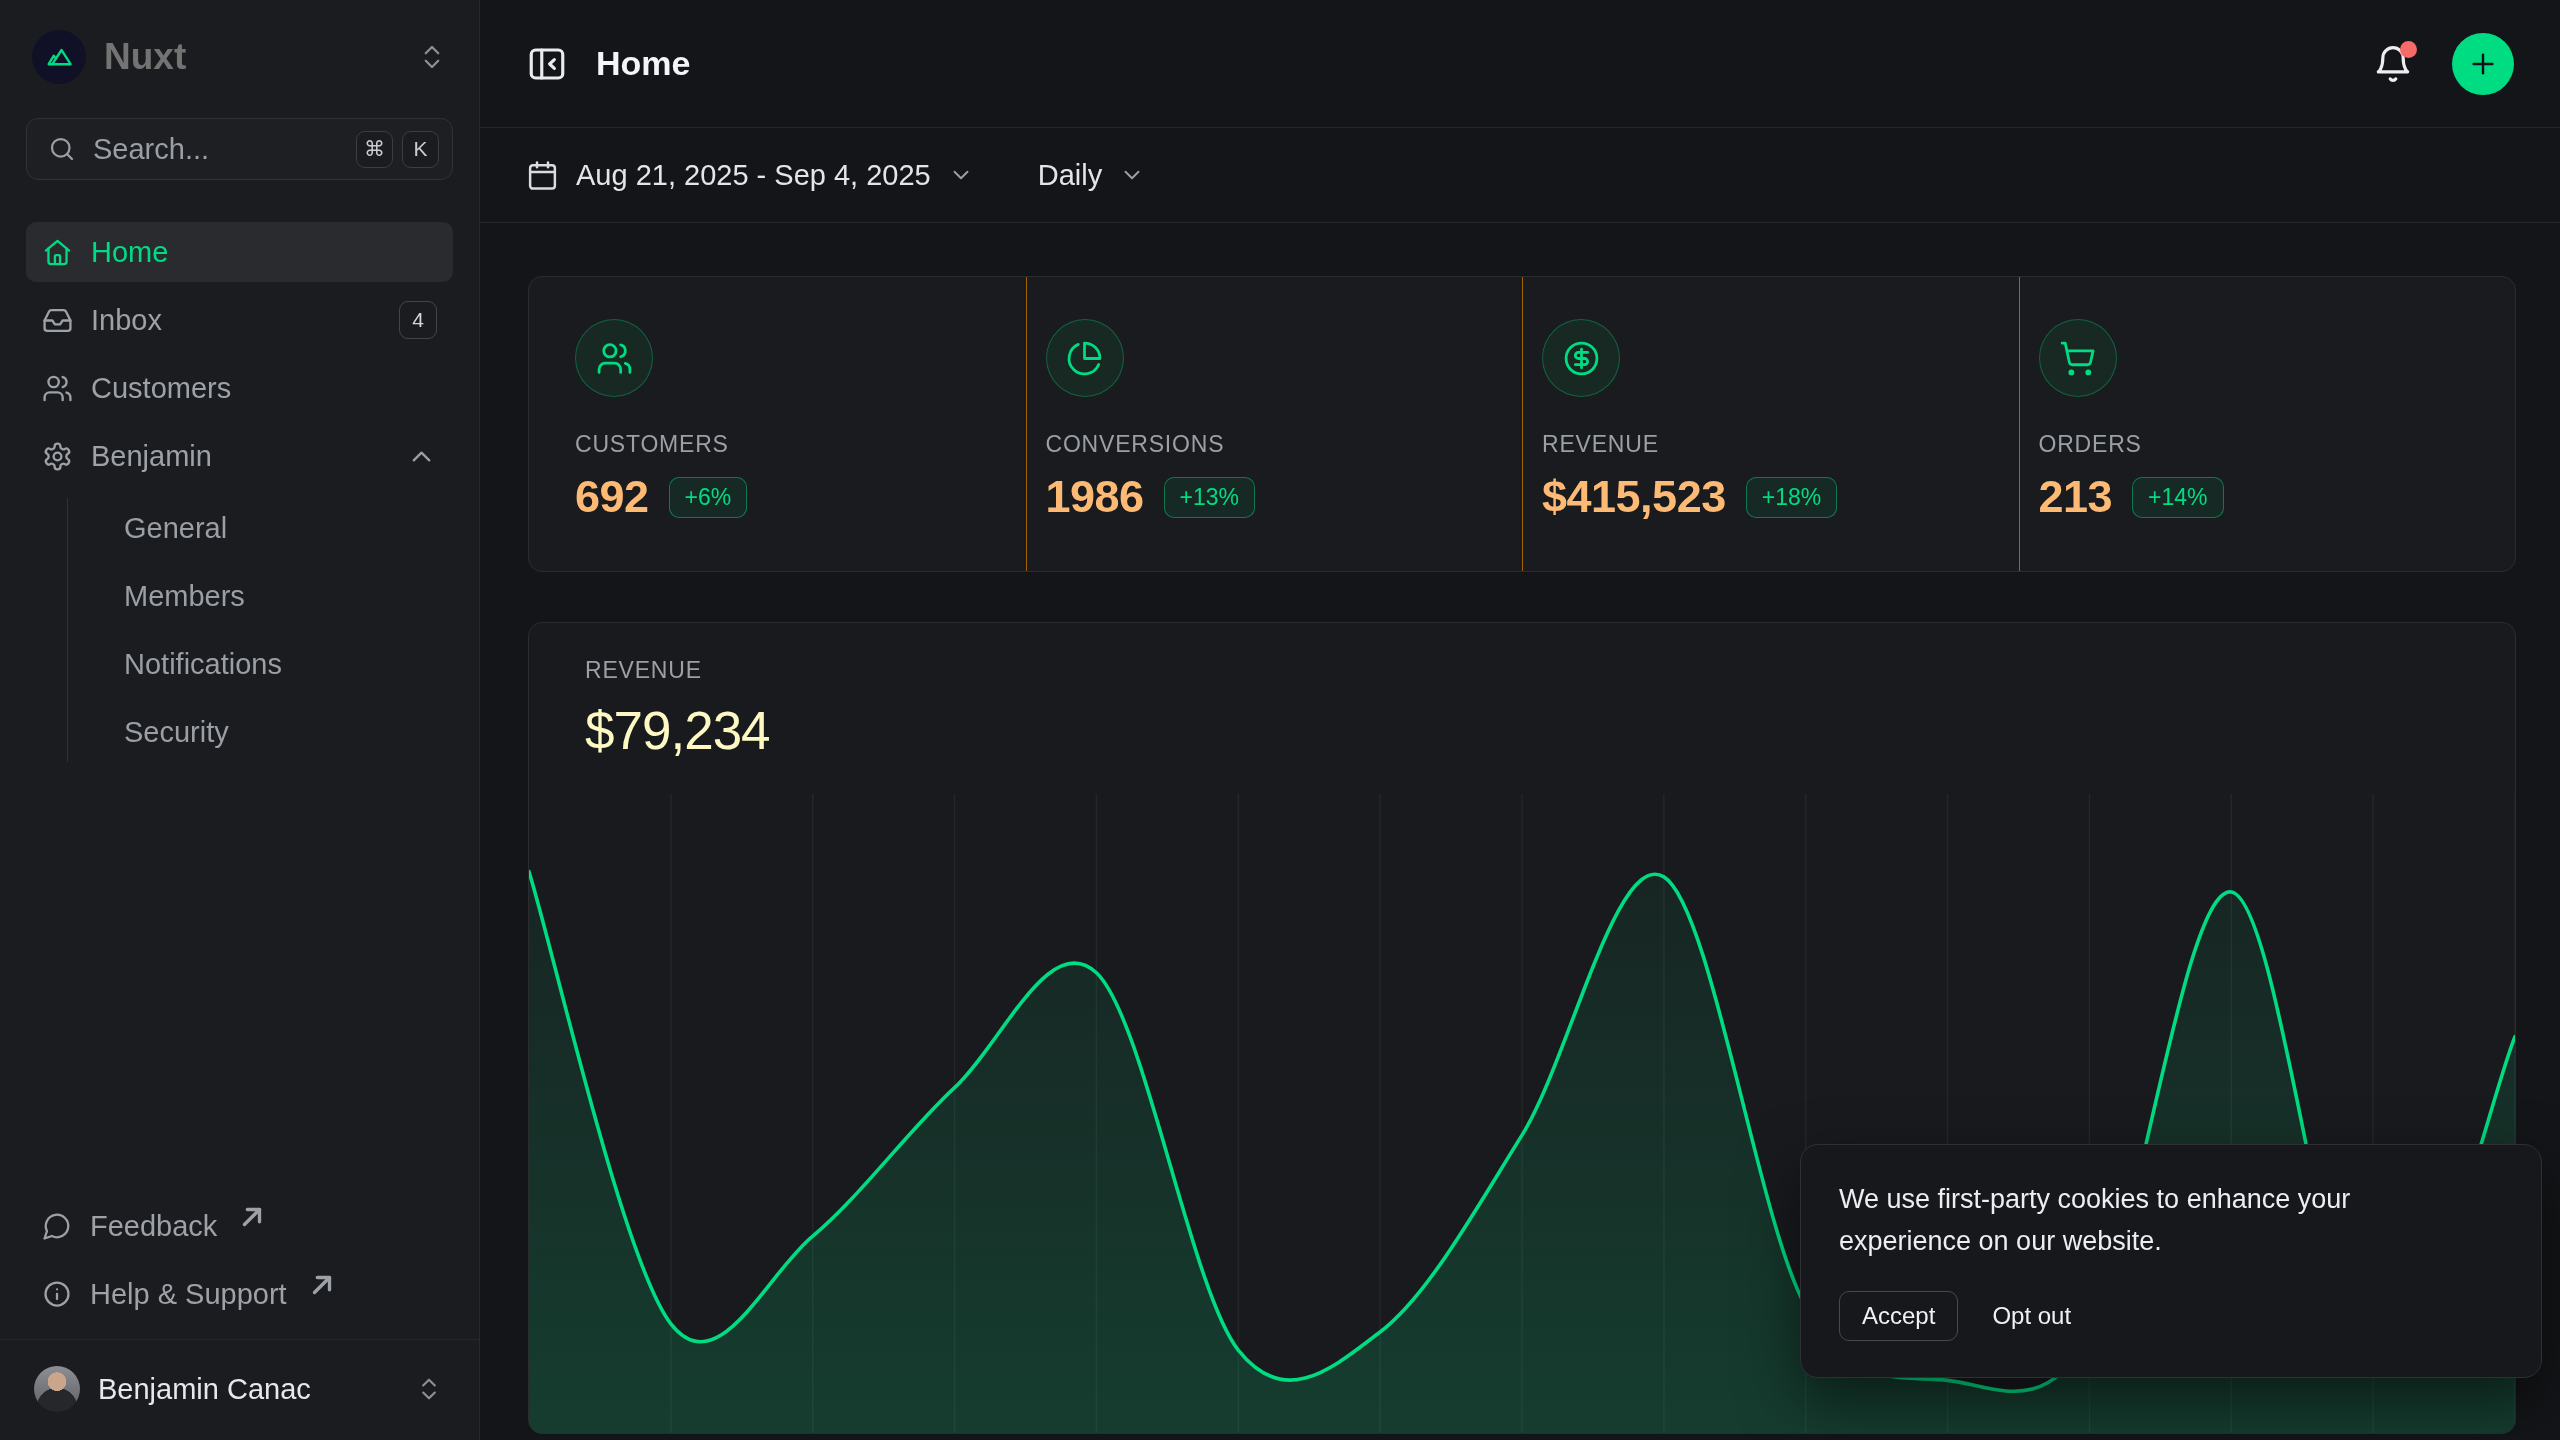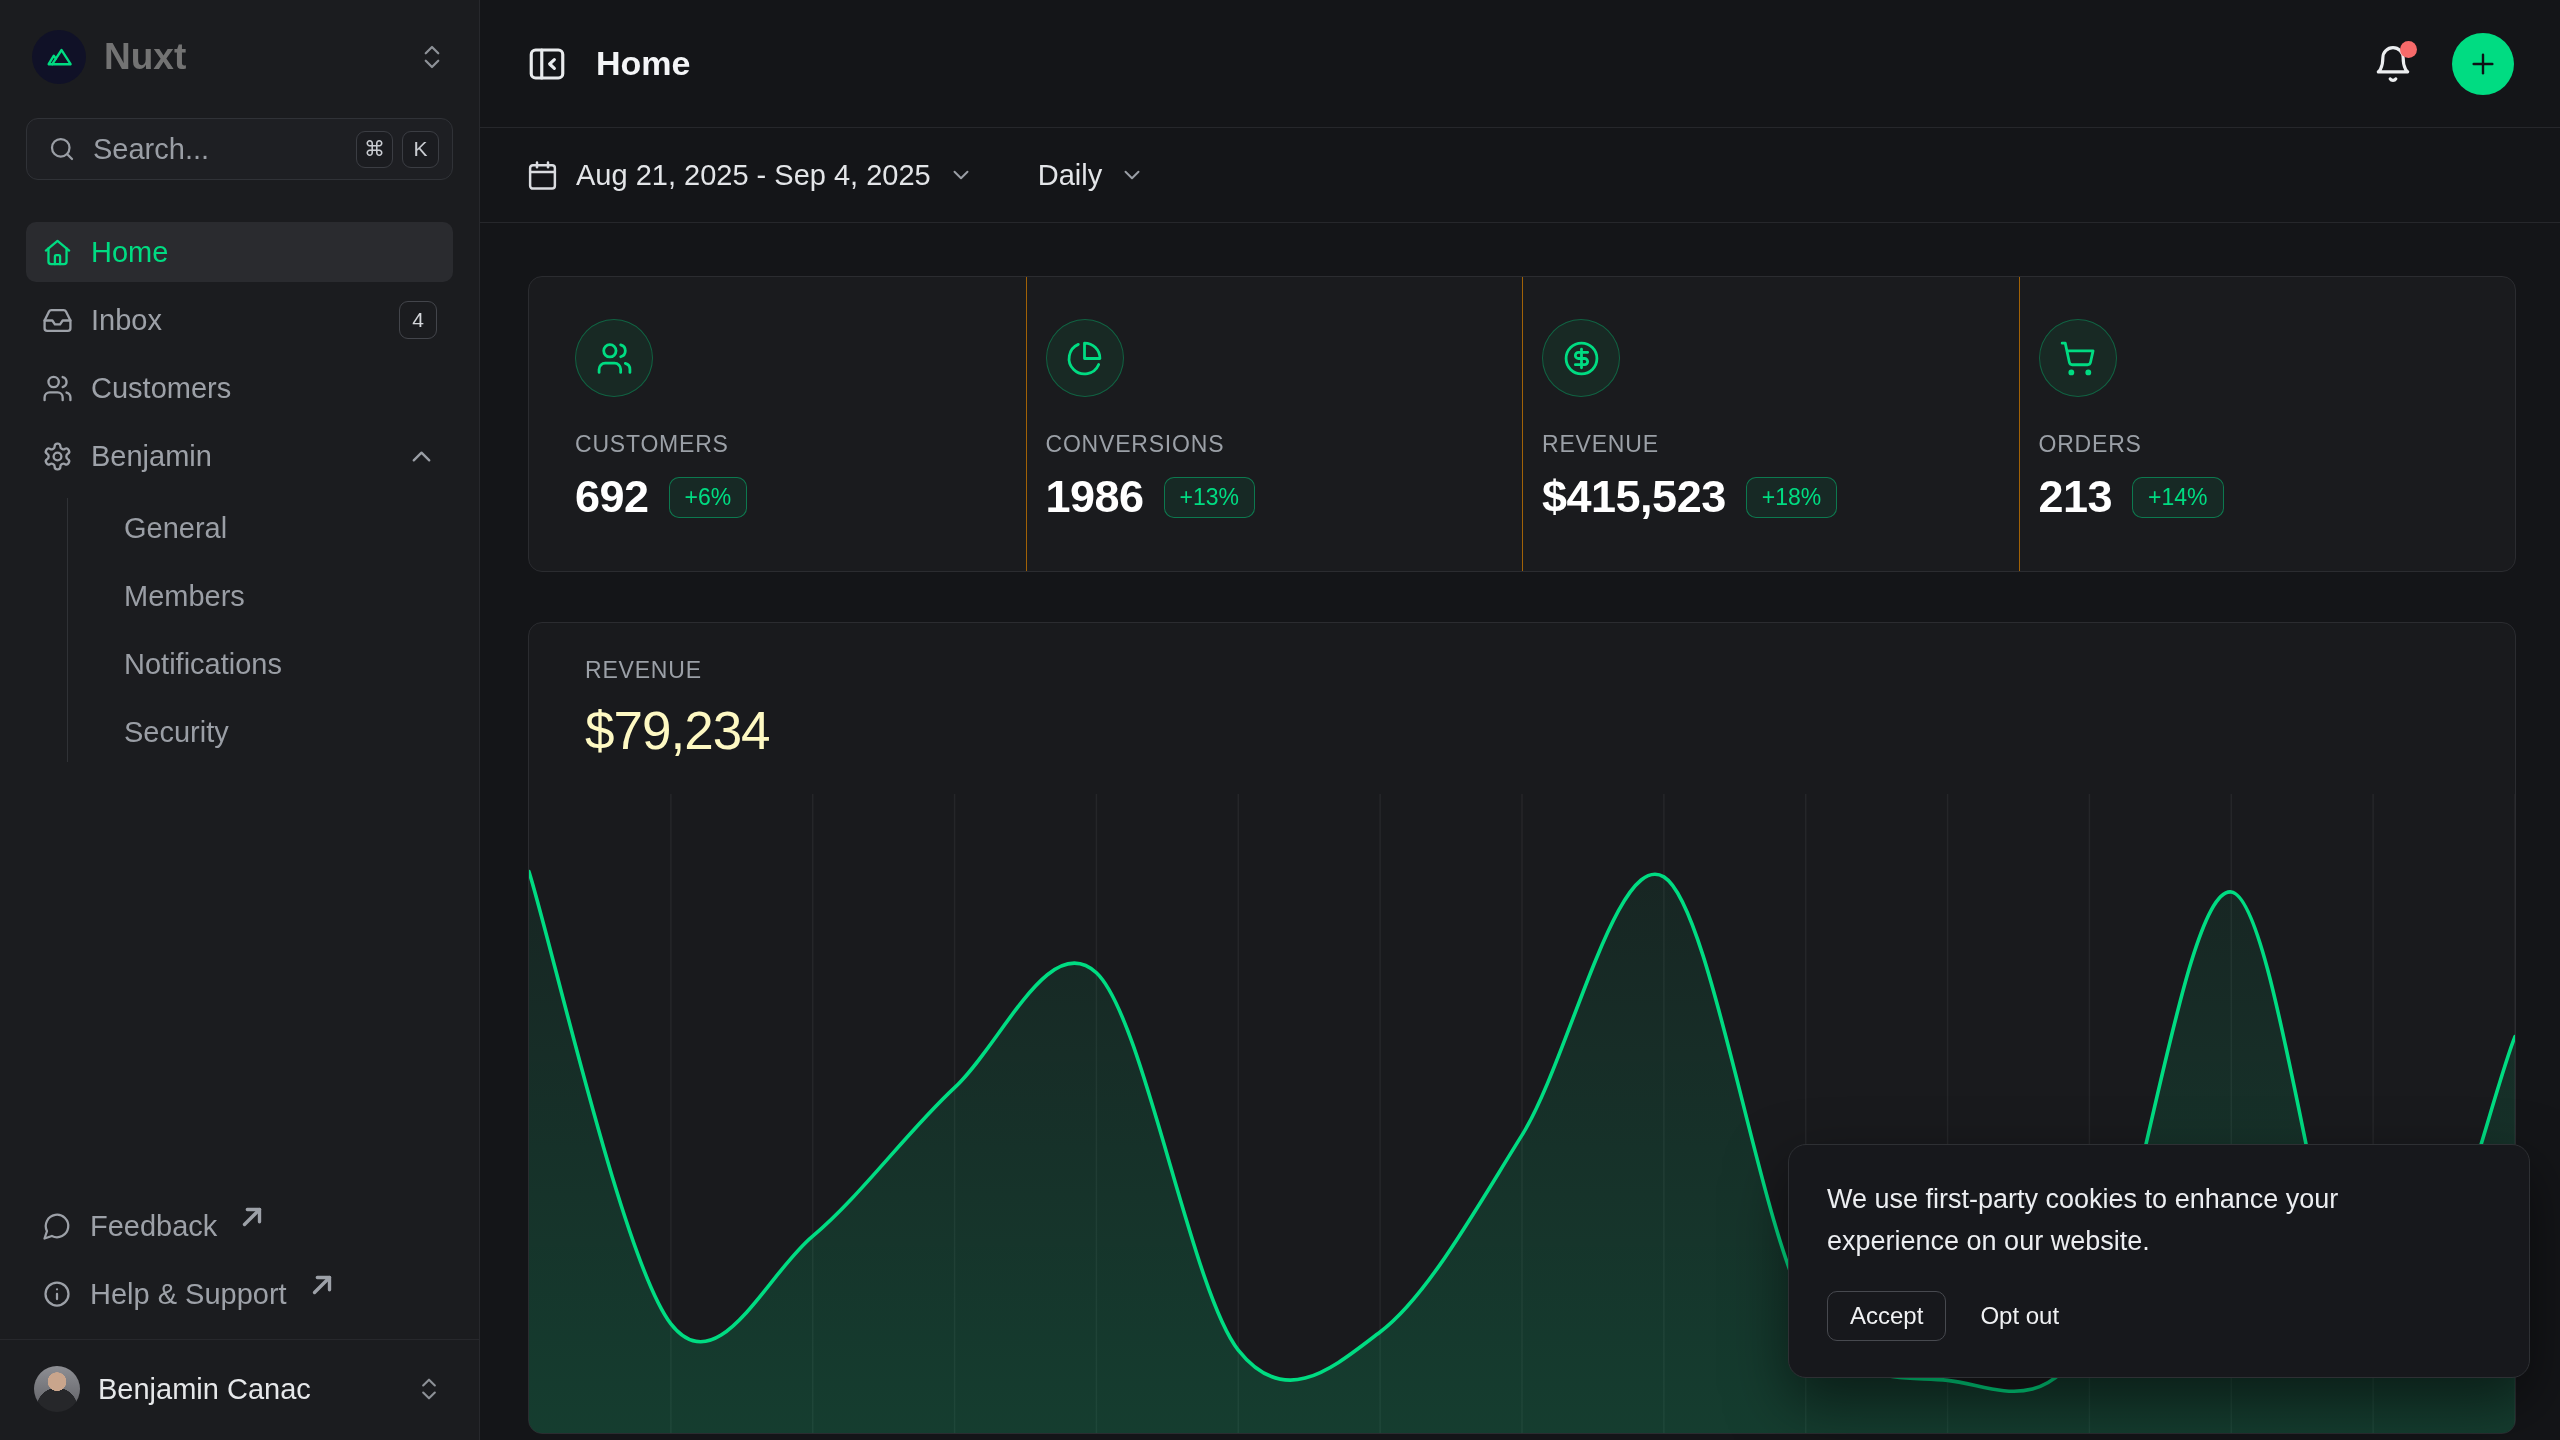--- a/index.html
+++ b/index.html
@@ -62,32 +62,32 @@
 
   .content { flex:1; padding:53px 44px 0 48px; overflow:hidden; }
 
   .stats { display:grid; grid-template-columns:repeat(4,1fr); background:#1a1b1e; border:1px solid #2b2c30; border-radius:14px; overflow:hidden; }
   .stat-cell { padding:42px 46px 48px; }
   .stat-cell + .stat-cell { border-left:1px solid #a16207;padding-left:19px; }
   .stat-ic { width:78px; height:78px; border-radius:50%; background:rgba(0,220,130,0.07); box-shadow:inset 0 0 0 1px rgba(0,220,130,0.32); display:flex; align-items:center; justify-content:center; color:#00dc82; }
   .stat-ic .ic { width:37px; height:37px; }
   .stat-label { margin-top:34px; font-size:23px; letter-spacing:0.8px; color:#9ba0a7; }
   .stat-row { margin-top:13px; display:flex; align-items:center; gap:20px; }
-  .stat-value { font-size:45px; font-weight:700; color:#ffffff; letter-spacing:-0.5px; }
+  .stat-value { font-size:45px; font-weight:700; color:#fdba74; letter-spacing:-0.5px; }
   .stat-delta { padding:7px 16px; border-radius:10px; font-size:23px; font-weight:500; color:#00dc82; background:rgba(0,220,130,0.08); box-shadow:inset 0 0 0 1px rgba(0,220,130,0.45); }
 
   .rev-card { margin-top:50px; height:812px; background:#191a1d; border:1px solid #2b2c30; border-radius:14px; display:flex; flex-direction:column; overflow:hidden; }
   .rev-head { padding:34px 56px 0; }
   .rev-label { font-size:23px; letter-spacing:0.8px; color:#9ba0a7; }
   .rev-value { margin-top:16px; font-size:53px; font-weight:400; color:#fef9c3; letter-spacing:-1px; }
   .chart { flex:1; margin-top:33px; position:relative; }
   .chart svg { width:100%; height:100%; display:block; }
 
   
-  .cookie { position:fixed; right:30px; bottom:62px; width:742px; background:#17181c; border:1px solid #2e3034; border-radius:18px; padding:34px 38px 36px; box-shadow:0 24px 60px rgba(0,0,0,0.5); z-index:50; }
+  .cookie { position:fixed; right:18px; bottom:62px; width:742px; background:#17181c; border:1px solid #2e3034; border-radius:18px; padding:34px 38px 36px; box-shadow:0 24px 60px rgba(0,0,0,0.5); z-index:50; }
   .cookie-msg { font-size:27px; line-height:1.55; color:#eceef1; max-width:608px; }
   .cookie-actions { margin-top:28px; display:flex; align-items:center; gap:30px; }
   .btn-accept { background:transparent; border:1px solid #47494f; border-radius:10px; padding:10px 22px; font-size:24px; font-weight:500; color:#f0f1f3; font-family:inherit; cursor:pointer; }
   .btn-optout { background:transparent; border:none; padding:10px 4px; font-size:24px; font-weight:500; color:#f0f1f3; font-family:inherit; cursor:pointer; }
 </style>
 </head>
 <body>
 
 <div class="app">
 

